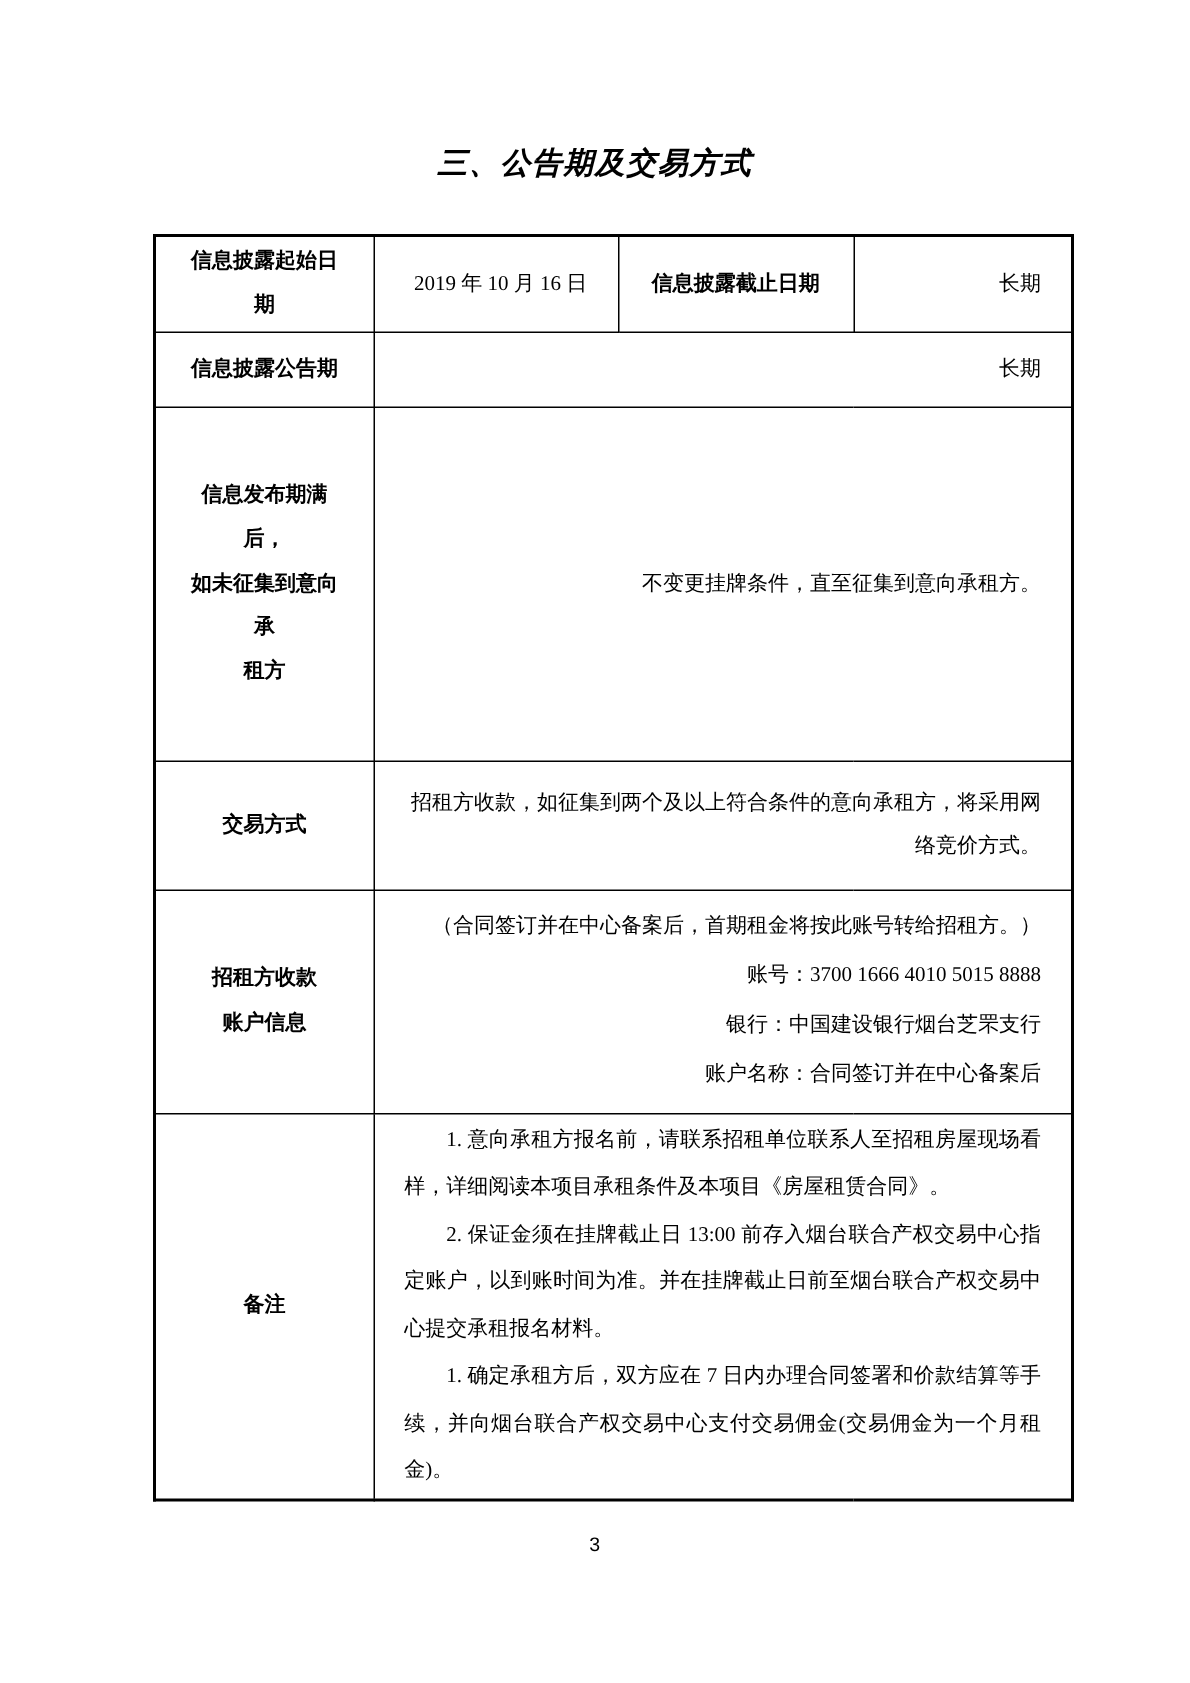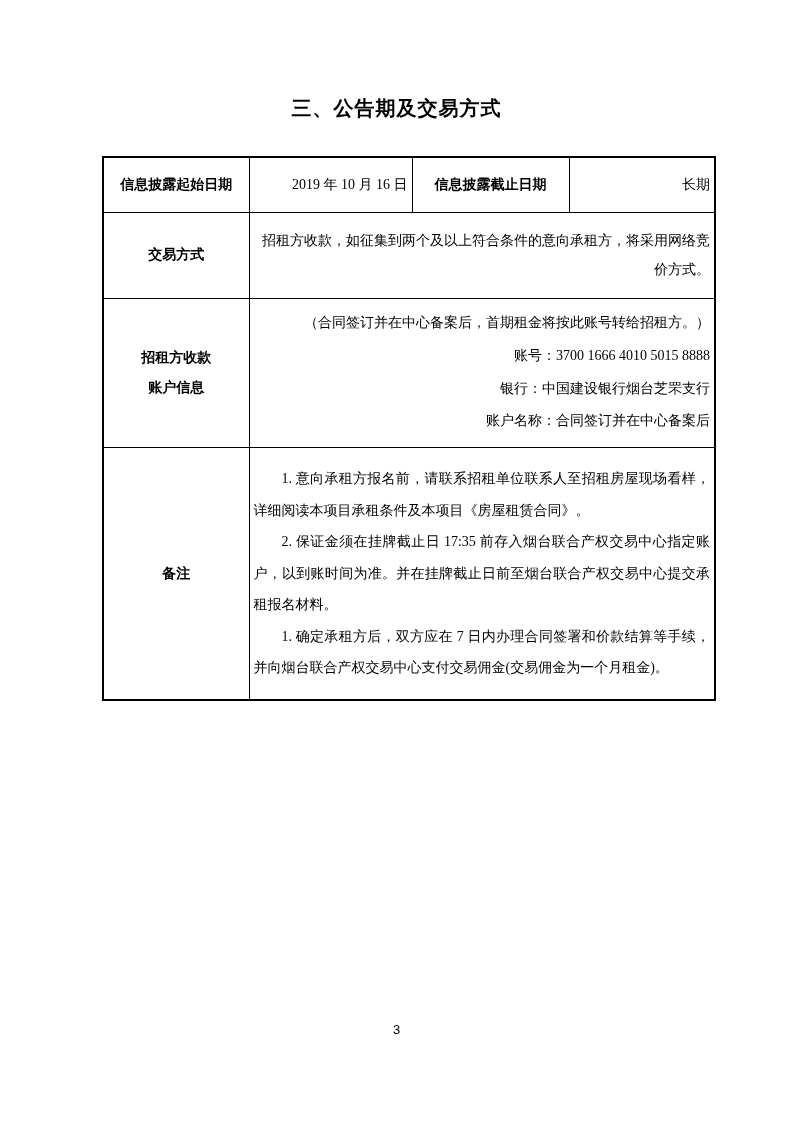--- a/index.html
+++ b/index.html
@@ -18,35 +18,36 @@
   }
   .doc-title {
     position: absolute;
     top: 95px;
     left: 0;
     width: 100%;
     text-align: center;
     font-size: 20px;
     font-weight: bold;
     letter-spacing: 1px;
+    font-style: italic;
   }
   table.info-table {
     position: absolute;
     top: 156px;
     left: 102px;
     width: 612px;
     border-collapse: collapse;
     table-layout: fixed;
     border: 2px solid #000000;
   }
   table.info-table td {
     border: 1px solid #000000;
     font-size: 14px;
     vertical-align: middle;
-    padding: 2px 4px;
+    padding: 2px 20px;
     overflow: hidden;
   }
   td.label-cell {
     font-weight: bold;
     text-align: center;
     white-space: pre-line;
     line-height: 2.1;
   }
   td.value-cell {
     text-align: right;
@@ -104,21 +105,31 @@
       <col style="width:146px">
     </colgroup>
     <tbody>
       <tr class="r1">
         <td class="label-cell">信息披露起始日期</td>
         <td class="value-cell">2019 年 10 月 16 日</td>
         <td class="label-cell">信息披露截止日期</td>
         <td class="value-cell">长期</td>
       </tr>
 
+      <tr class="r2">
+        <td class="label-cell">信息披露公告期</td>
+        <td class="value-cell" colspan="3">长期</td>
+      </tr>
 
+      <tr class="r3">
+        <td class="label-cell">信息发布期满后，
+如未征集到意向承
+租方</td>
+        <td class="value-cell" colspan="3">不变更挂牌条件，直至征集到意向承租方。</td>
+      </tr>
 
       <tr class="r4">
         <td class="label-cell">交易方式</td>
         <td class="value-cell" colspan="3">招租方收款，如征集到两个及以上符合条件的意向承租方，将采用网络竞价方式。</td>
       </tr>
 
       <tr class="r5">
         <td class="label-cell">招租方收款
 账户信息</td>
         <td class="account-cell" colspan="3">
@@ -126,21 +137,21 @@
           <div class="account-line">账号：3700 1666 4010 5015 8888</div>
           <div class="account-line">银行：中国建设银行烟台芝罘支行</div>
           <div class="account-line">账户名称：合同签订并在中心备案后</div>
         </td>
       </tr>
 
       <tr class="r6">
         <td class="label-cell">备注</td>
         <td class="remark-cell" colspan="3">
           <p>1. 意向承租方报名前，请联系招租单位联系人至招租房屋现场看样，详细阅读本项目承租条件及本项目《房屋租赁合同》。</p>
-          <p>2. 保证金须在挂牌截止日 17:35 前存入烟台联合产权交易中心指定账户，以到账时间为准。并在挂牌截止日前至烟台联合产权交易中心提交承租报名材料。</p>
+          <p>2. 保证金须在挂牌截止日 13:00 前存入烟台联合产权交易中心指定账户，以到账时间为准。并在挂牌截止日前至烟台联合产权交易中心提交承租报名材料。</p>
           <p>1. 确定承租方后，双方应在 7 日内办理合同签署和价款结算等手续，并向烟台联合产权交易中心支付交易佣金(交易佣金为一个月租金)。</p>
         </td>
       </tr>
     </tbody>
   </table>
 
   <div class="page-number">3</div>
 
 </div>
 

